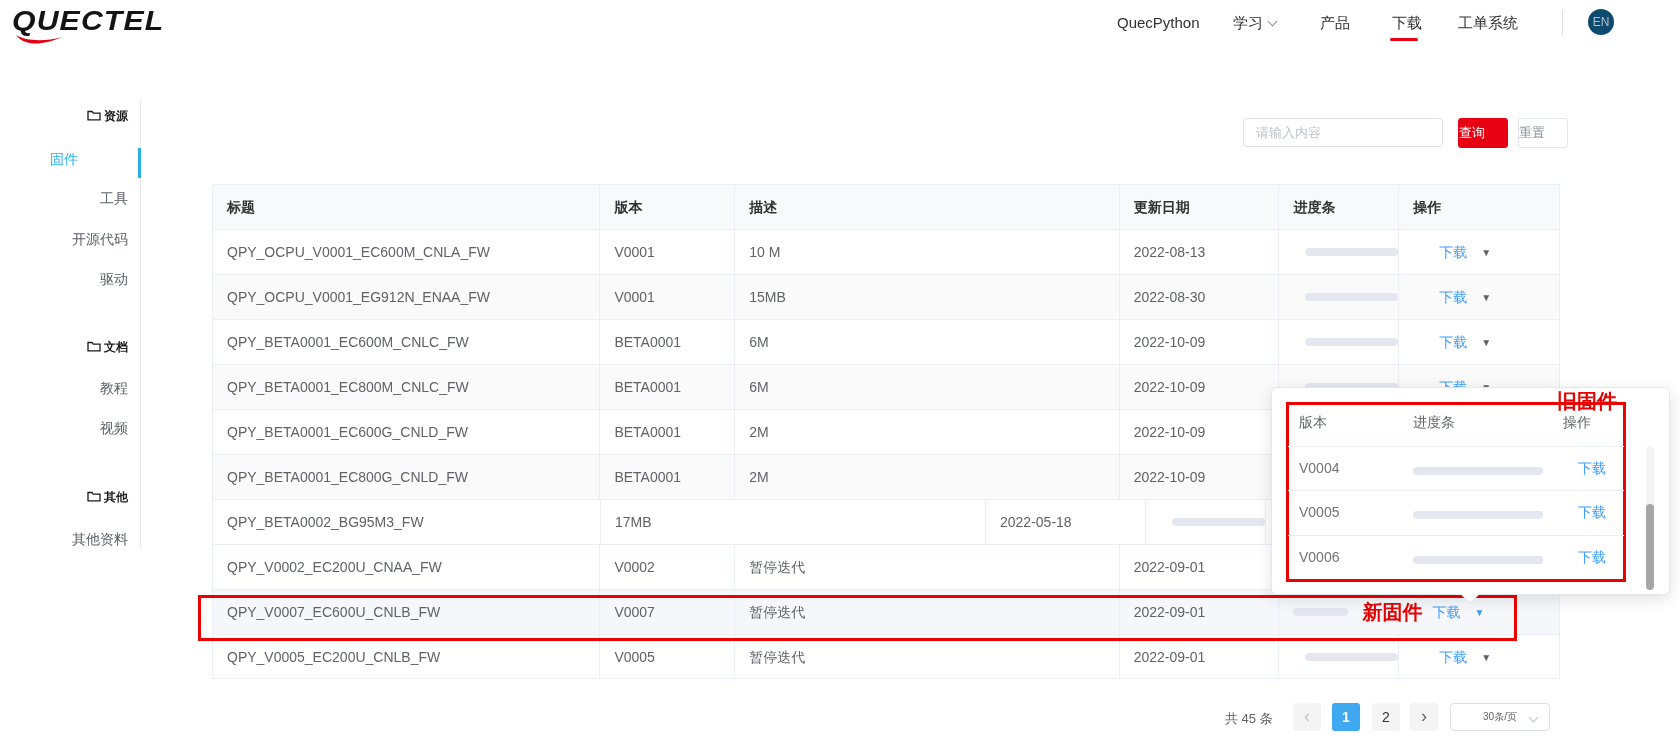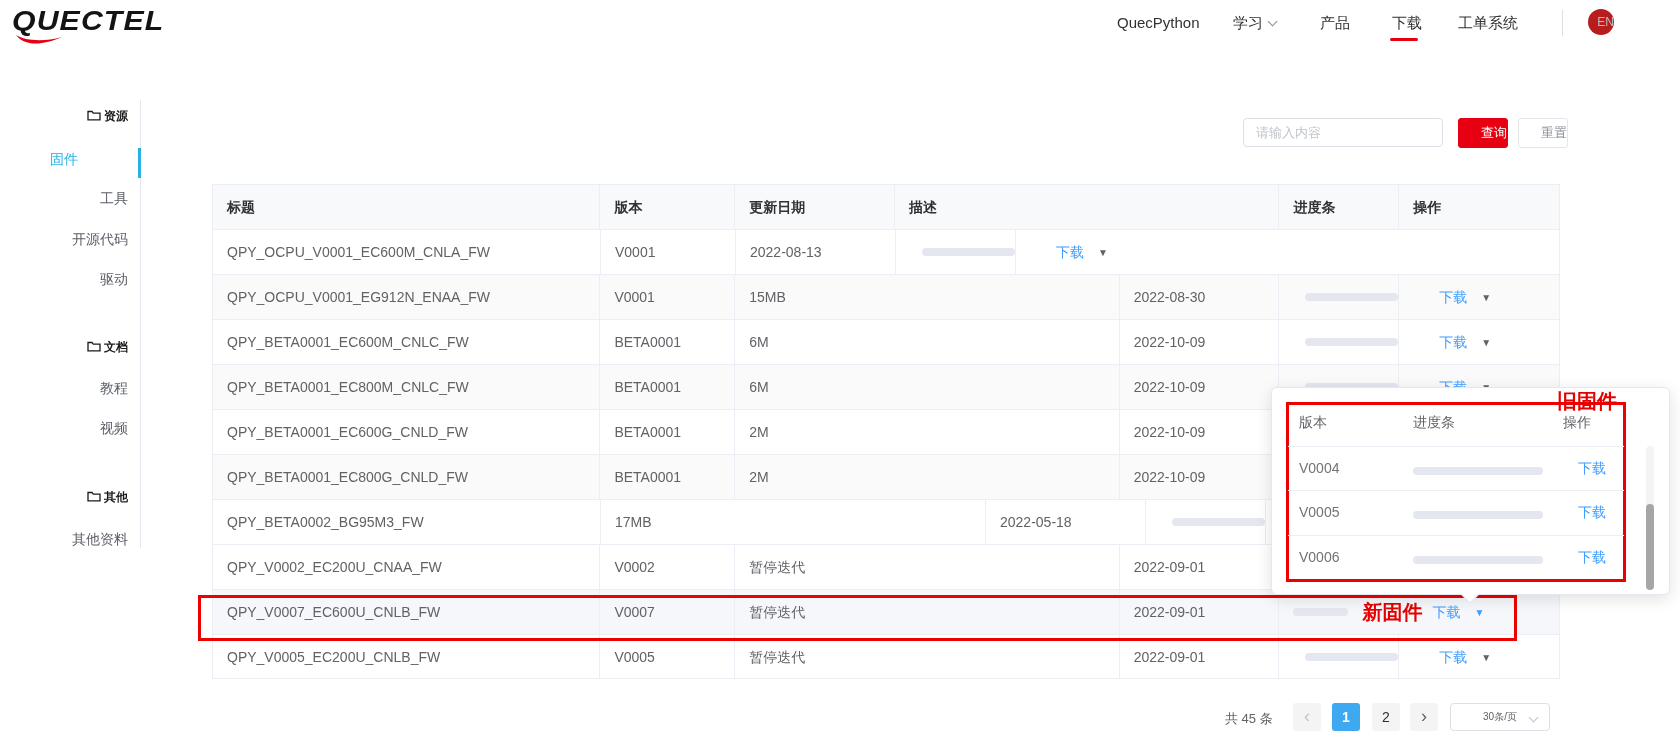--- a/index.html
+++ b/index.html
@@ -11,36 +11,36 @@
   .logo { position:absolute; left:12px; top:6px; width:200px; height:40px; cursor:pointer; }
   .logo-text { font:italic 900 27px "Liberation Sans",sans-serif; color:#141414; letter-spacing:1px;
                transform:scaleX(1.12); transform-origin:left; display:inline-block; }
   .logo-swoosh { position:absolute; left:2px; top:27px; }
   .nav-item { position:absolute; top:14px; font-size:15px; color:#303133; cursor:pointer; white-space:nowrap; }
   .nav-underline { position:absolute; left:1390px; top:38px; width:28px; height:3px; background:#e60012; border-radius:2px; }
   .chev { display:inline-block; width:7px; height:7px; border-right:1.5px solid #909399; border-bottom:1.5px solid #909399;
           transform:rotate(45deg); margin-left:6px; vertical-align:3px; }
   .nav-divider { position:absolute; left:1562px; top:10px; width:1px; height:26px; background:#dcdfe6; }
   .lang-badge { position:absolute; left:1588px; top:9px; width:26px; height:26px; border-radius:50%;
-                background:#b91c1c; color:#b9bdc6; font-size:12px; line-height:26px; text-align:right; cursor:pointer; }
+                background:#0c4a6e; color:#b9bdc6; font-size:12px; line-height:26px; text-align:center; cursor:pointer; }
 
   
   .side-divider { position:absolute; left:140px; top:100px; width:1px; height:448px; background:#e4e7ed; }
   .side-active-marker { position:absolute; left:138px; top:148px; width:3px; height:30px; background:#29b1e6; }
   .side-item { position:absolute; left:0; width:128px; text-align:right; cursor:pointer; white-space:nowrap; }
   .side-group { font-size:12px; font-weight:bold; color:#1a1a1a; }
   .side-sub { font-size:14px; color:#5a5e66; }
   .side-sub.active { color:#29b1e6;text-align:center; }
   .folder-ico { vertical-align:-1px; margin-right:3px; }
 
   
   .search-input { position:absolute; left:1243px; top:118px; width:200px; height:29px; border:1px solid #dcdfe6;
                   border-radius:4px; padding:0 12px; font-size:13px; color:#606266; outline:none; }
   .search-input::placeholder { color:#c0c4cc; }
-  .btn { position:absolute; top:118px; height:30px; border-radius:3px; font-size:13px; text-align:right;
+  .btn { position:absolute; top:118px; height:30px; border-radius:3px; font-size:13px; text-align:left;
          line-height:28px; cursor:pointer; }
   .btn-query { left:1458px; width:50px; background:#e60012; color:#fff; border:1px solid #e60012; }
   .btn-reset { left:1518px; width:50px; background:#fff; color:#8a8f99; border:1px solid #e3e6eb; }
 
   
   .table { position:absolute; left:212px; top:184px; width:1348px; border:1px solid #ebeef5; border-bottom:none; font-size:14px; }
   .thead { display:flex; height:44px; background:#f8f9fb; font-weight:bold; color:#303133; }
   .tr { display:flex; height:45px; border-top:1px solid #ebeef5; background:#fff; color:#606266; }
   .tr.stripe { background:#fafafa; }
   .tr.hover { background:#f5f7fa;align-items:center; }
@@ -140,29 +140,30 @@
   <div class="side-item side-sub" style="top:531px">其他资料</div>
 
   <input class="search-input" placeholder="请输入内容" style="">
   <div class="btn btn-query">查询</div>
   <div class="btn btn-reset">重置</div>
 
   <div class="table">
     <div class="thead">
       <div class="th c-title">标题</div>
       <div class="th c-ver">版本</div>
+      <div class="th c-desc">描述</div>
       <div class="th c-date">更新日期</div>
-      <div class="th c-desc">描述</div>
       <div class="th c-prog">进度条</div>
       <div class="th c-act">操作</div>
     </div>
 
     <div class="tr">
       <div class="td c-title">QPY_OCPU_V0001_EC600M_CNLA_FW</div>
       <div class="td c-ver">V0001</div>
+      <div class="td c-desc">10 M</div>
       <div class="td c-date">2022-08-13</div>
       <div class="td c-prog">
           <div class="bar"></div>
         </div>
       <div class="td c-act">
           <span class="dl">下载</span>
           <span class="caret"></span>
         </div>
     </div>
 

